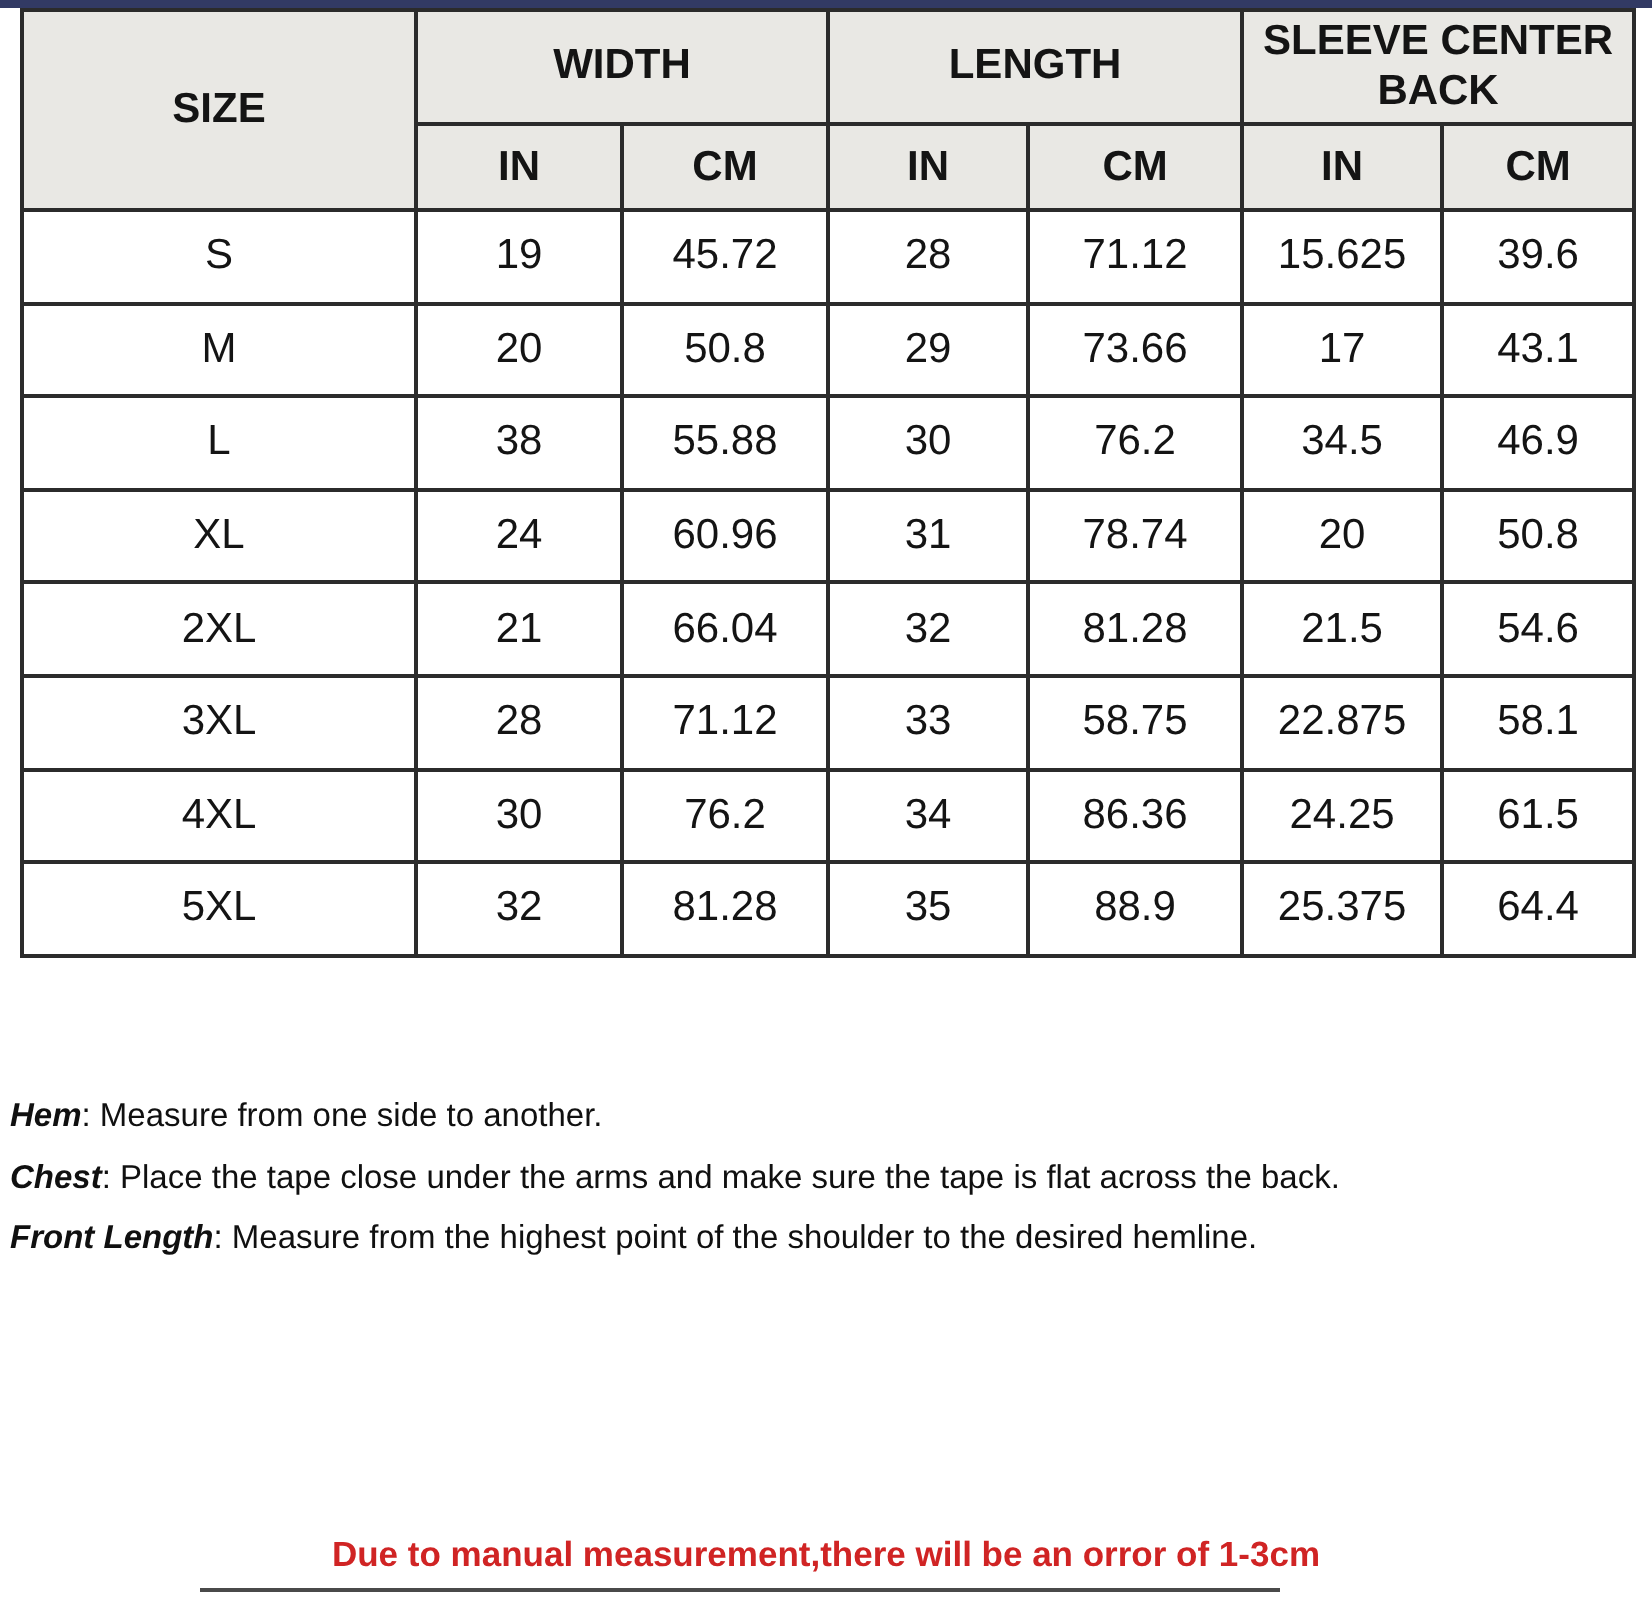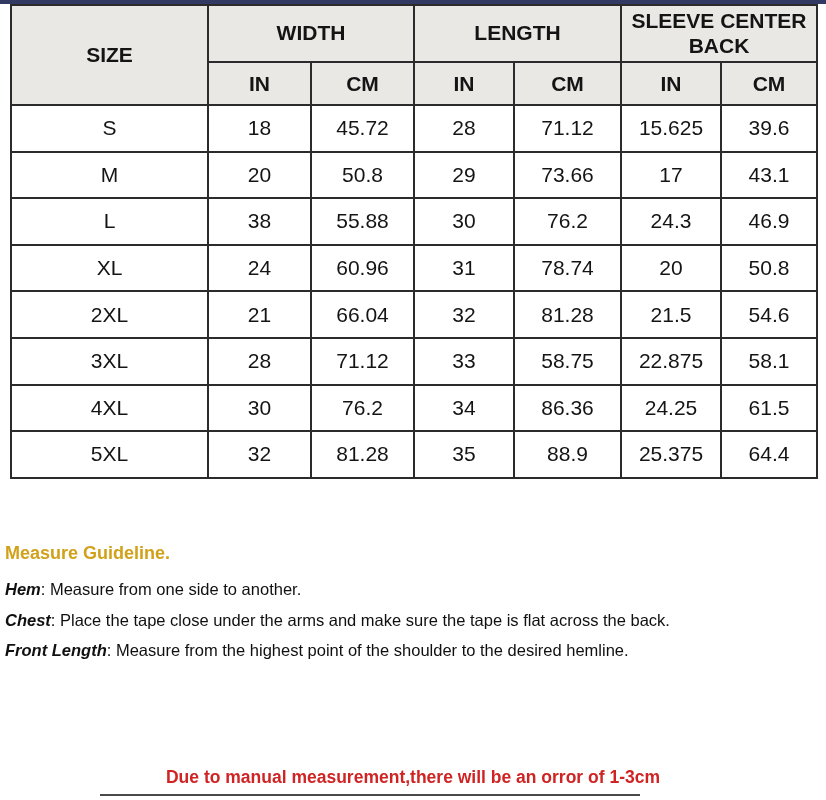--- a/index.html
+++ b/index.html
@@ -65,21 +65,21 @@
         <th>CM</th>
         <th>IN</th>
         <th>CM</th>
         <th>IN</th>
         <th>CM</th>
       </tr>
     </thead>
     <tbody>
       <tr>
         <td class="size-cell">S</td>
-        <td>18</td>
+        <td>19</td>
         <td>45.72</td>
         <td>28</td>
         <td>71.12</td>
         <td>15.625</td>
         <td>39.6</td>
       </tr>
       <tr>
         <td class="size-cell">M</td>
         <td>20</td>
         <td>50.8</td>
@@ -87,21 +87,21 @@
         <td>73.66</td>
         <td>17</td>
         <td>43.1</td>
       </tr>
       <tr>
         <td class="size-cell">L</td>
         <td>38</td>
         <td>55.88</td>
         <td>30</td>
         <td>76.2</td>
-        <td>24.3</td>
+        <td>34.5</td>
         <td>46.9</td>
       </tr>
       <tr>
         <td class="size-cell">XL</td>
         <td>24</td>
         <td>60.96</td>
         <td>31</td>
         <td>78.74</td>
         <td>20</td>
         <td>50.8</td>
@@ -139,21 +139,20 @@
         <td>81.28</td>
         <td>35</td>
         <td>88.9</td>
         <td>25.375</td>
         <td>64.4</td>
       </tr>
     </tbody>
   </table>
 
   <div class="guidelines">
-    <div class="g-title">Measure Guideline.</div>
     <p><b>Hem</b><span>: Measure from one side to another.</span></p>
     <p><b>Chest</b><span>: Place the tape close under the arms and make sure the tape is flat across the back.</span></p>
     <p><b>Front Length</b><span>: Measure from the highest point of the shoulder to the desired hemline.</span></p>
   </div>
 
   <div class="disclaimer">Due to manual measurement,there will be an orror of 1-3cm</div>
   <div class="bottom-line"></div>
 </div>
 
 </body></html>

